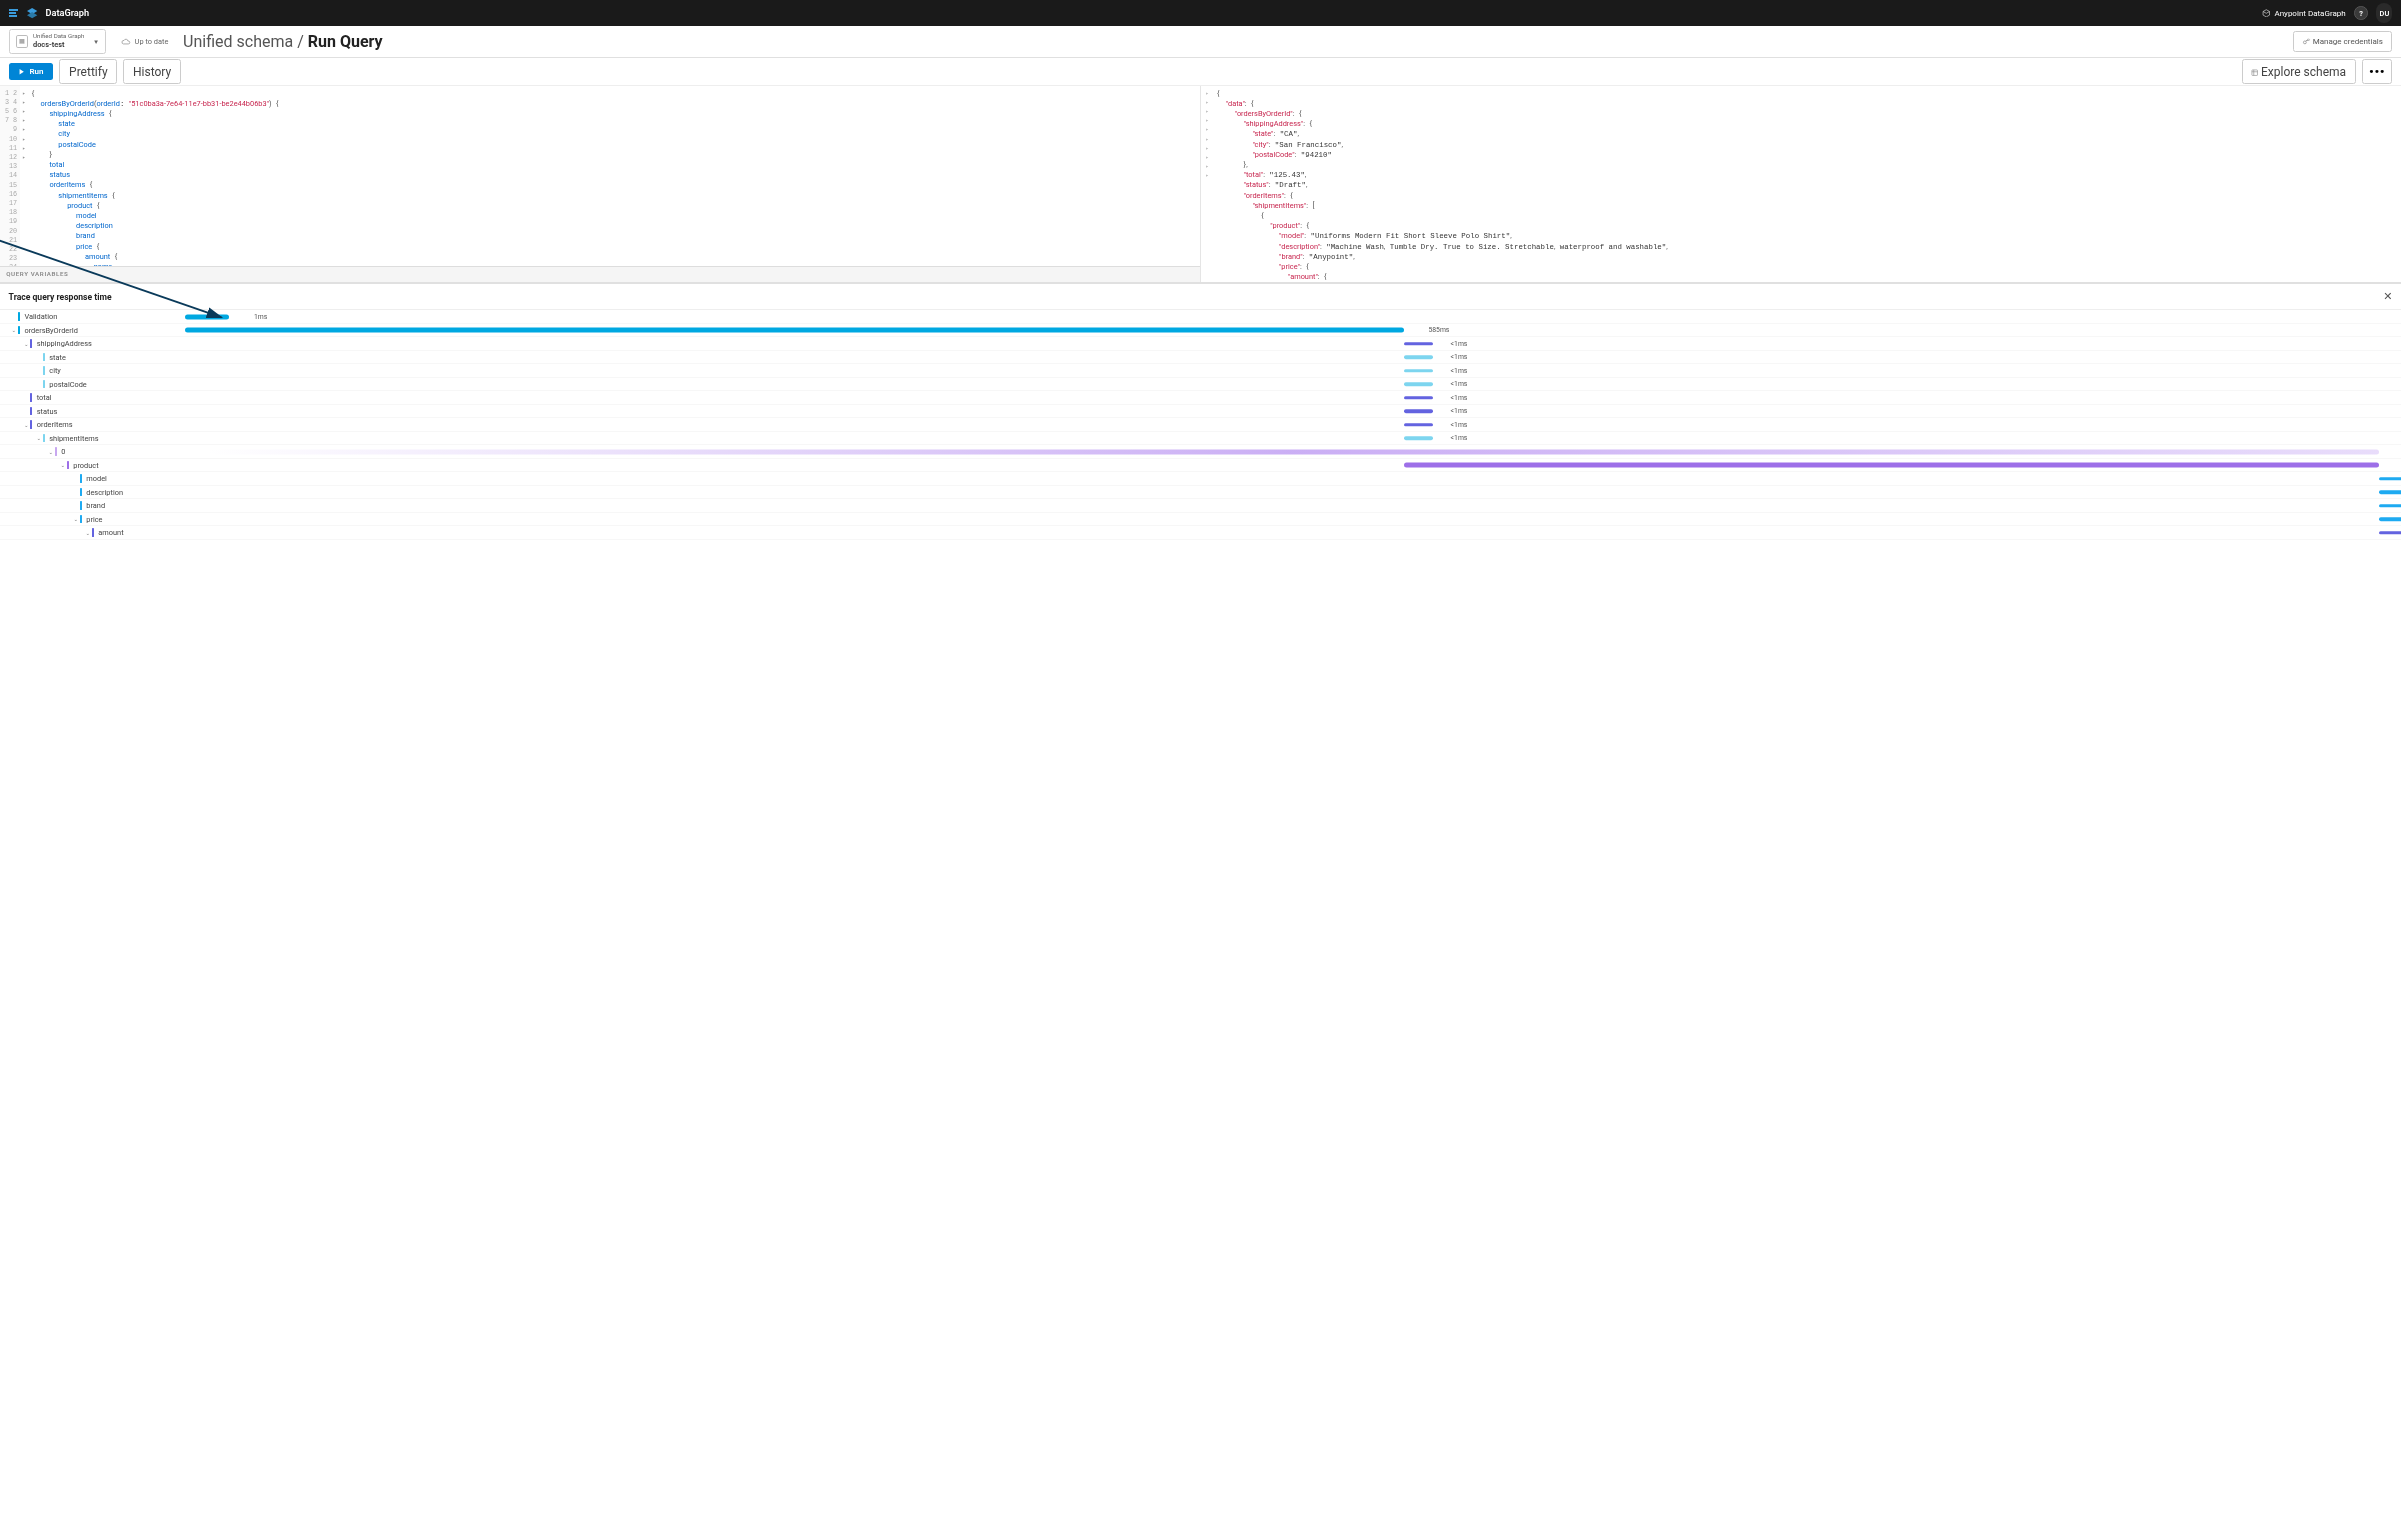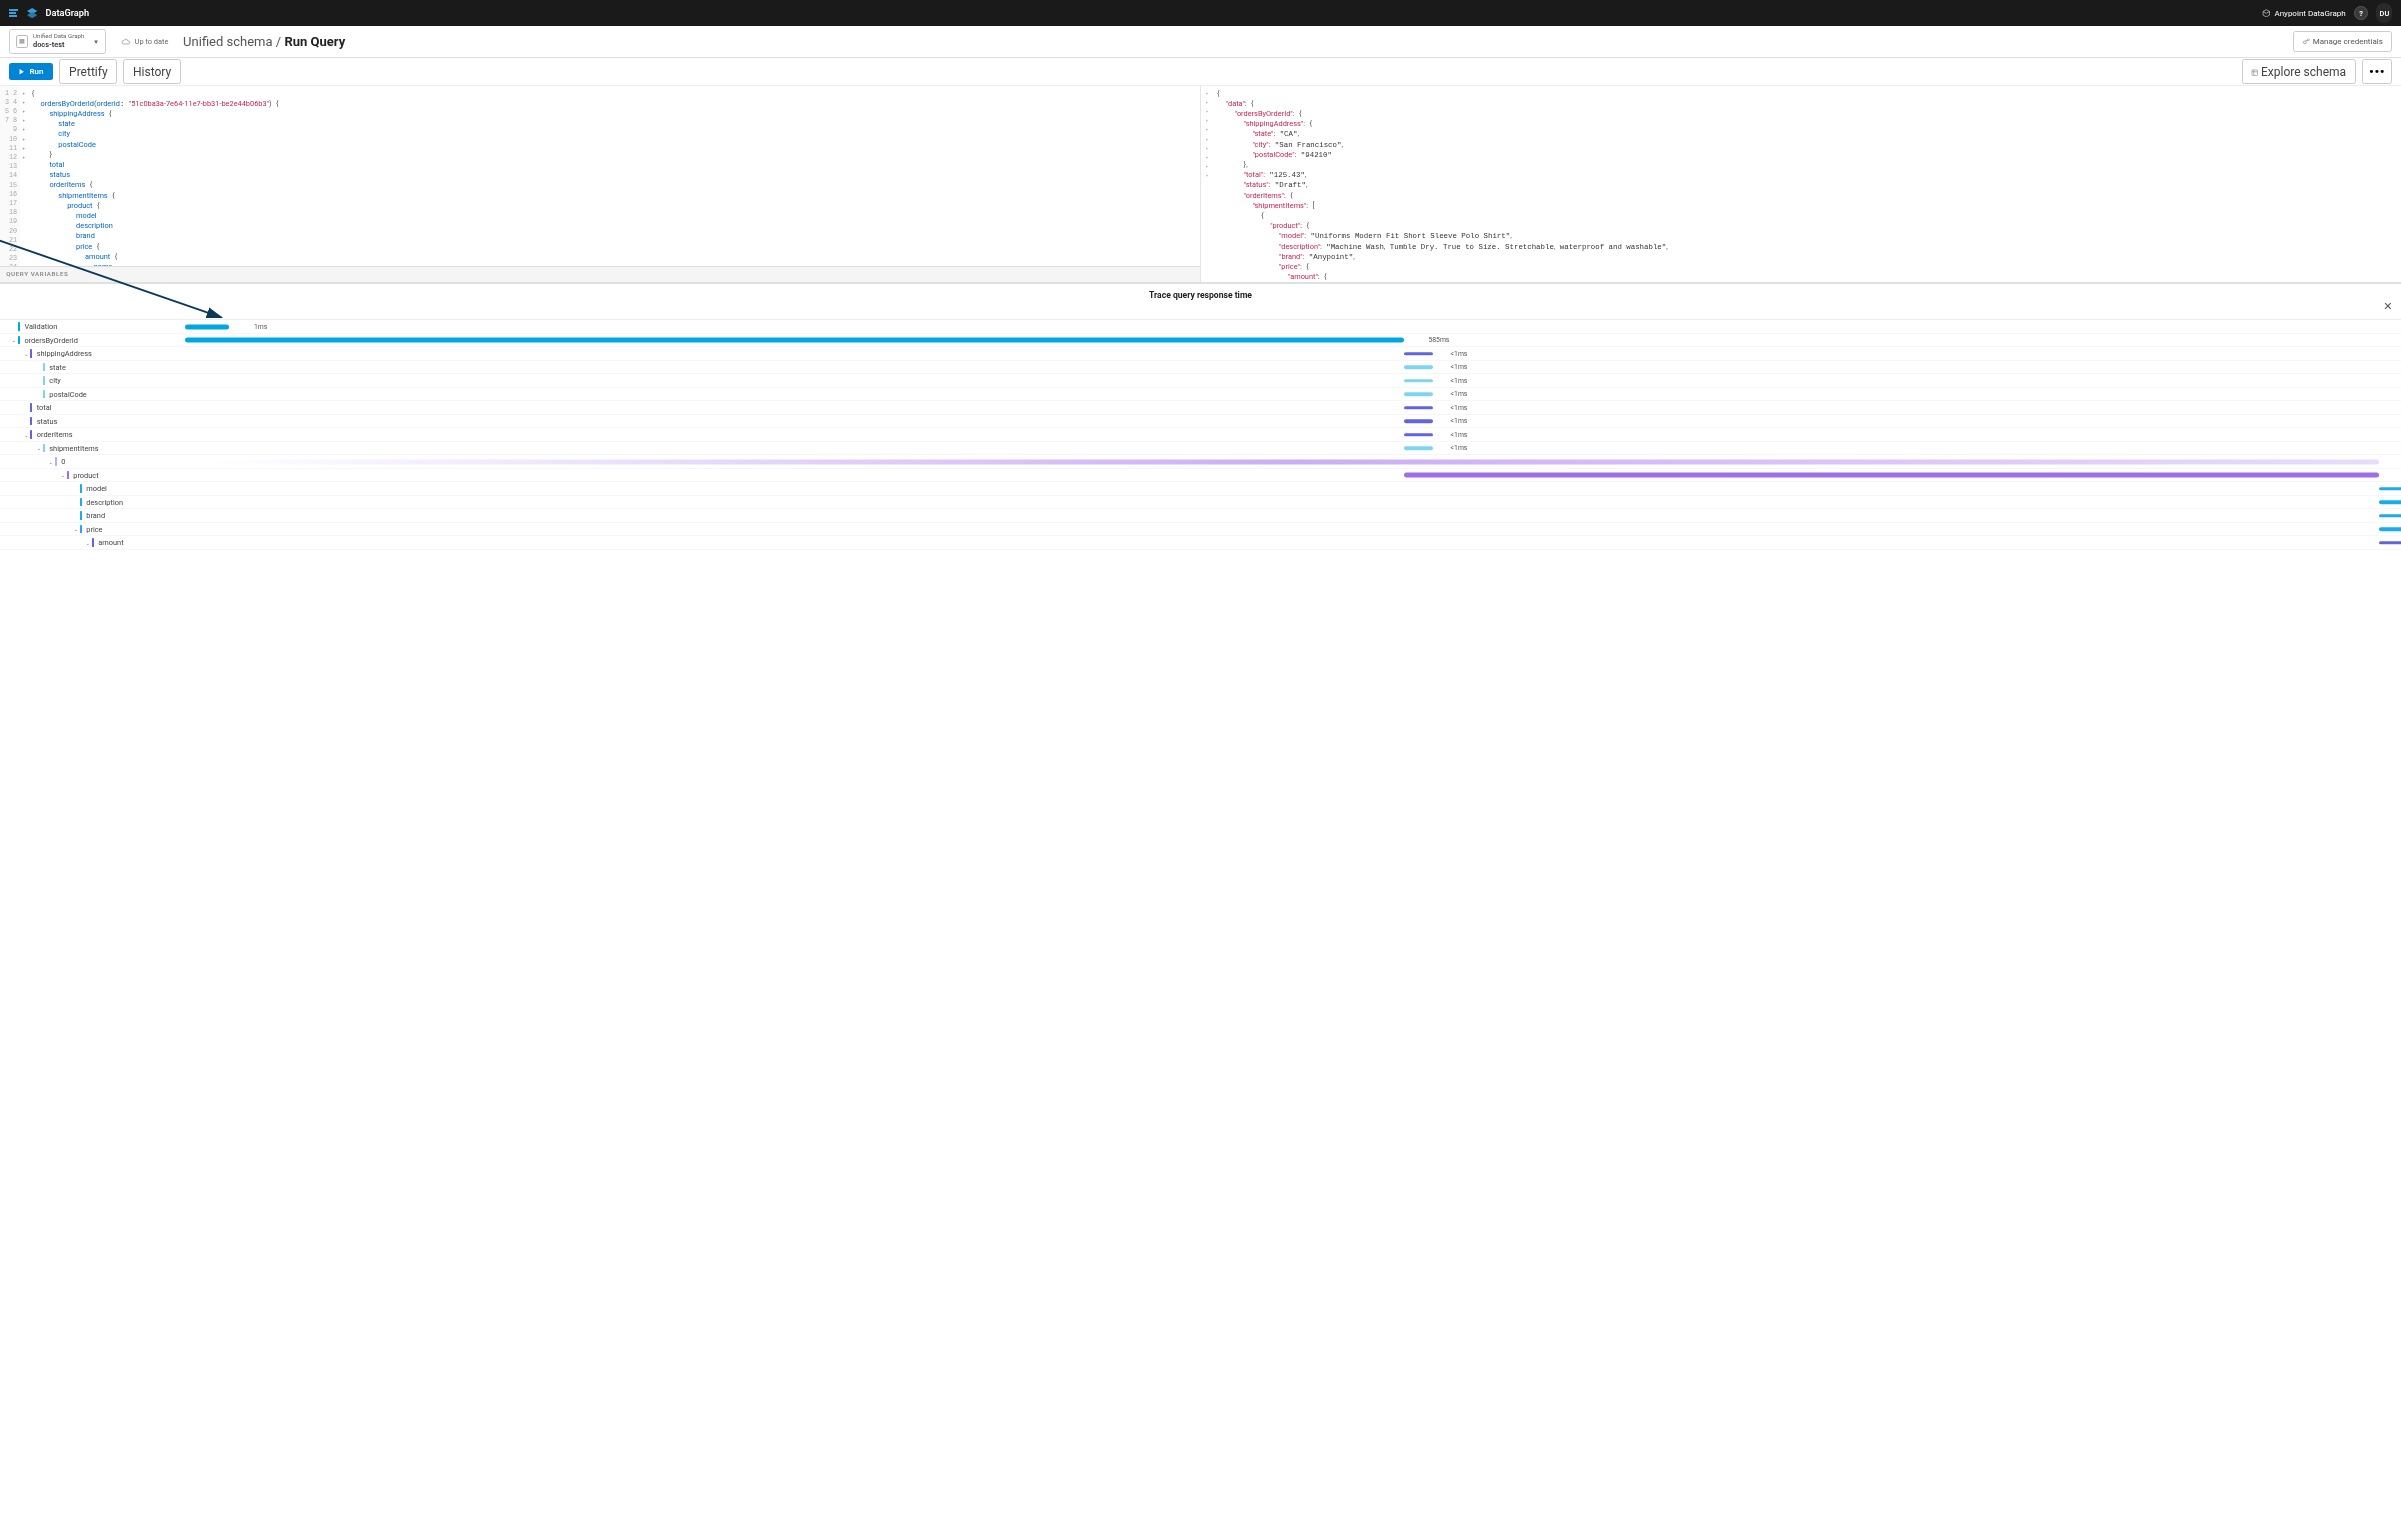--- a/index.html
+++ b/index.html
@@ -19,21 +19,21 @@
 .avatar { width: 16px; height: 20px; border-radius: 8px; background: #2a2a2a; display: flex; align-items: center; justify-content: center; font-size: 7.4px; font-weight: 600; cursor: pointer; text-align: center; }
 
 .subbar { height: 32px; border-bottom: 0.6px solid #e0e0e0; display: flex; align-items: center; padding: 0 8.6px; gap: 14.8px; }
 .env-selector { border: 0.6px solid #d0d0d0; border-radius: 2.5px; padding: 3.7px 6.2px; display: flex; align-items: center; gap: 4.9px; cursor: pointer; }
 .env-icon { width: 12.3px; height: 12.3px; border: 0.6px solid #bbb; border-radius: 1.8px; display: flex; align-items: center; justify-content: center; font-size: 6.2px; color: #888; }
 .env-text { display: flex; flex-direction: column; line-height: 1.2; }
 .env-label { font-size: 6.2px; color: #666; }
 .env-name { font-size: 7.4px; font-weight: 600; }
 .chevron-down { font-size: 6.2px; color: #666; margin-left: 3.7px; }
 .uptodate { display: flex; align-items: center; gap: 3.7px; color: #666; font-size: 7.4px; }
-.breadcrumb { font-size: 13px; color: #555; }
+.breadcrumb { font-size: 16px; color: #555; }
 .breadcrumb .bold { font-weight: 700; color: #222; }
 .manage-btn { margin-left: auto; border: 0.6px solid #ccc; border-radius: 2.5px; background: #fff; padding: 4.9px 8.6px; display: flex; align-items: center; gap: 2px; cursor: pointer; color: #555; font-size: 8px; }
 
 .toolbar { height: 28px; display: flex; align-items: center; padding: 0 8.6px; gap: 6.2px; border-bottom: 0.6px solid #eee; }
 .run-btn { background: #0085d6; color: #fff; border: none; border-radius: 2.5px; padding: 4.3px 9.8px; font-weight: 600; display: flex; align-items: center; gap: 3.7px; cursor: pointer; font-size: 8px; }
 .sec-btn { background: #fff; border: 0.6px solid #ccc; border-radius: 2.5px; padding: 4.3px 8.6px; cursor: pointer; color: #444; font-size: 12px; }
 .toolbar-right { margin-left: auto; display: flex; gap: 6.2px; }
 .more-btn { border: 0.6px solid #ccc; border-radius: 2.5px; background: #fff; padding: 4.3px 6.2px; cursor: pointer; font-weight: bold; letter-spacing: 0.6px; }
 
 .editor-area { display: flex; height: 197px; border-bottom: 0.6px solid #e0e0e0; }
@@ -43,21 +43,21 @@
 .code-fold { position: absolute; left: 19.7px; top: 0; width: 8.6px; color: #999; font-family: monospace; font-size: 5.5px; padding: 2.5px 0; line-height: 9.2px; text-align: center; }
 .code-body { position: absolute; left: 28px; right: 0; top: 0; bottom: 0; font-family: "Courier New", monospace; font-size: 7.4px; line-height: 9.2px; padding: 2.5px 3.7px; white-space: pre; overflow: auto; }
 .result-pane .code-gutter { width: 12.3px; background: #fff; }
 .result-pane .code-body { left: 12.3px; background: #fff; }
 .tok-kw { color: #0066cc; }
 .tok-str { color: #c7254e; }
 .tok-punc { color: #555; }
 .query-vars { position: absolute; bottom: 0; left: 0; right: 0; background: #f5f5f5; border-top: 0.6px solid #ddd; padding: 3.7px 6.2px; font-size: 6.2px; letter-spacing: 0.6px; color: #888; font-weight: 600; }
 
 .trace-panel { border-top: 0.6px solid #e0e0e0; }
-.trace-header { display: flex; align-items: center; padding: 6.2px 8.6px; border-bottom: 0.6px solid #eee; flex-direction: column; }
+.trace-header { display: flex; align-items: center; padding: 6.2px 8.6px; border-bottom: 0.6px solid #eee; }
 .trace-title { font-weight: 700; font-size: 8.6px; color: #222; }
 .trace-close { margin-left: auto; font-size: 11px; cursor: pointer; color: #555; }
 .trace-colhead { height: 21px; border-bottom: 0.6px solid #eee; display: flex; align-items: center; padding: 0 8.6px; font-size: 7.4px; color: #555; background: #fcfcfc; }
 .timecol-label { position: absolute; top: 0; left: 2.5px; height: 21px; display: flex; align-items: center; font-size: 7.4px; color: #555; }
 .trace-row { height: 13.5px; display: flex; align-items: center; border-bottom: 0.6px solid #f7f7f7; }
 .trace-row-label { width: 185px; padding-left: 8.6px; font-size: 7.4px; color: #444; display: flex; align-items: center; gap: 1px; white-space: nowrap; }
 .trace-row-bar-area { flex: 1; position: relative; height: 100%; }
 .row-marker { width: 1.8px; height: 8.6px; border-radius: 0.6px; display: inline-block; margin-right: 3.7px; flex-shrink: 0; }
 .expand-chev { width: 6.2px; font-size: 5.5px; color: #888; cursor: pointer; display: inline-block; text-align: center; flex-shrink: 0; }
 .indent { display: inline-block; flex-shrink: 0; }

